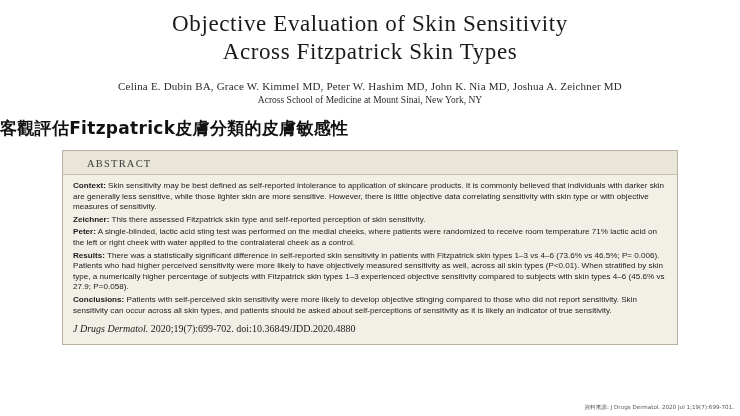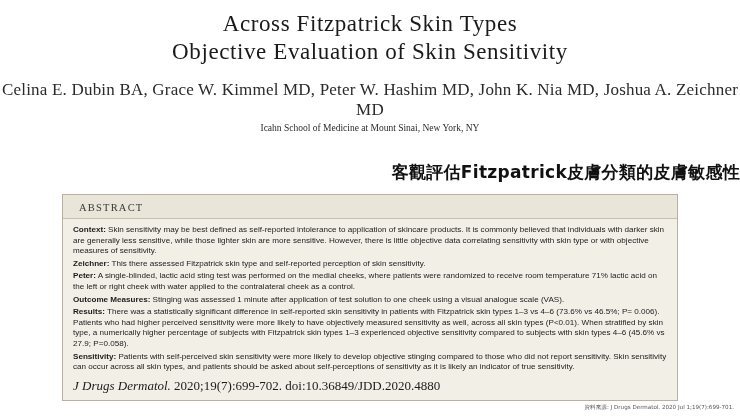--- a/index.html
+++ b/index.html
@@ -30,50 +30,50 @@
     font-size: 23px;
     color: #1a1a1a;
     letter-spacing: 0.6px;
     line-height: 28px;
     font-weight: 400;
   }
   .authors {
     text-align: center;
     margin-top: 14px;
     font-family: "Liberation Serif", serif;
-    font-size: 17px;
+    font-size: 11px;
     color: #2a2a2a;
     letter-spacing: 0.2px;
   }
   .affiliation {
     text-align: center;
     margin-top: 3px;
     font-family: "Liberation Serif", serif;
     font-size: 9.5px;
     color: #2a2a2a;
   }
   .overlay-cn {
-    text-align: right;
-    margin-top: 28px;
+    text-align: left;
+    margin-top: 12px;
     font-family: "DejaVu Sans", sans-serif;
     font-size: 17px;
     font-weight: bold;
     color: #111111;
     letter-spacing: 0.3px;
   }
   .abstract-wrap {
     margin: 10px 62px 0 62px;
     border: 1px solid #b9b0a0;
     background: #f2efe7;
     box-sizing: border-box;
   }
   .abstract-header {
     background: #e9e5d9;
     border-bottom: 1px solid #c8c0b0;
-    padding: 2px 8px 3px 16px;
+    padding: 2px 8px 3px 24px;
   }
   .abstract-header .label {
     font-family: "Liberation Serif", serif;
     font-size: 10.5px;
     letter-spacing: 1.2px;
     color: #3a3a3a;
   }
   .abstract-body {
     padding: 6px 10px 7px 10px;
   }
@@ -85,21 +85,21 @@
     color: #1b1b1b;
     text-align: left;
   }
   .abstract-body p .lead {
     font-weight: bold;
   }
   .abstract-body p.citation {
     margin-top: 8px;
     font-style: italic;
     font-family: "Liberation Serif", serif;
-    font-size: 13px;
+    font-size: 10px;
     color: #1b1b1b;
   }
   .abstract-body p.citation .norm {
     font-style: normal;
   }
   .source-note {
     position: absolute;
     right: 6px;
     bottom: 4px;
     font-family: "DejaVu Sans", sans-serif;
@@ -107,46 +107,45 @@
     color: #555555;
     white-space: nowrap;
   }
 </style>
 </head>
 <body>
 
 <div class="page">
 
   <div class="title-block">
+    <div class="title-line">Objective Evaluation of Skin Sensitivity</div>
     <div class="title-line">Across Fitzpatrick Skin Types</div>
-    <div class="title-line">Objective Evaluation of Skin Sensitivity</div>
   </div>
 
   <div class="authors">Celina E. Dubin BA, Grace W. Kimmel MD, Peter W. Hashim MD, John K. Nia MD, Joshua A. Zeichner MD</div>
-  <div class="affiliation">Icahn School of Medicine at Mount Sinai, New York, NY</div>
+  <div class="affiliation">Across School of Medicine at Mount Sinai, New York, NY</div>
 
   <div class="overlay-cn">客觀評估Fitzpatrick皮膚分類的皮膚敏感性</div>
 
   <div class="abstract-wrap">
     <div class="abstract-header">
       <span class="label">ABSTRACT</span>
     </div>
     <div class="abstract-body">
 
       <p><span class="lead">Context:</span><span> Skin sensitivity may be best defined as self-reported intolerance to application of skincare products. It is commonly believed that individuals with darker skin are generally less sensitive, while those lighter skin are more sensitive. However, there is little objective data correlating sensitivity with skin type or with objective measures of sensitivity.</span></p>
 
       <p><span class="lead">Zeichner:</span><span> This there assessed Fitzpatrick skin type and self-reported perception of skin sensitivity.</span></p>
 
       <p><span class="lead">Peter:</span><span> A single-blinded, lactic acid sting test was performed on the medial cheeks, where patients were randomized to receive room temperature 71% lactic acid on the left or right cheek with water applied to the contralateral cheek as a control.</span></p>
 
-      <p><span class="lead">Outcome Measures:</span><span> Stinging was assessed 1 minute after application of test solution to one cheek using a visual analogue scale (VAS).</span></p>
 
       <p><span class="lead">Results:</span><span> There was a statistically significant difference in self-reported skin sensitivity in patients with Fitzpatrick skin types 1–3 vs 4–6 (73.6% vs 46.5%; P= 0.006). Patients who had higher perceived sensitivity were more likely to have objectively measured sensitivity as well, across all skin types (P&lt;0.01). When stratified by skin type, a numerically higher percentage of subjects with Fitzpatrick skin types 1–3 experienced objective sensitivity compared to subjects with skin types 4–6 (45.6% vs 27.9; P=0.058).</span></p>
 
-      <p><span class="lead">Sensitivity:</span><span> Patients with self-perceived skin sensitivity were more likely to develop objective stinging compared to those who did not report sensitivity. Skin sensitivity can occur across all skin types, and patients should be asked about self-perceptions of sensitivity as it is likely an indicator of true sensitivity.</span></p>
+      <p><span class="lead">Conclusions:</span><span> Patients with self-perceived skin sensitivity were more likely to develop objective stinging compared to those who did not report sensitivity. Skin sensitivity can occur across all skin types, and patients should be asked about self-perceptions of sensitivity as it is likely an indicator of true sensitivity.</span></p>
 
       <p class="citation"><span>J Drugs Dermatol.</span><span class="norm"> 2020;19(7):699-702. doi:10.36849/JDD.2020.4880</span></p>
 
     </div>
   </div>
 
   <div class="source-note">資料來源: J Drugs Dermatol. 2020 Jul 1;19(7):699-701.</div>
 
 </div>
 

